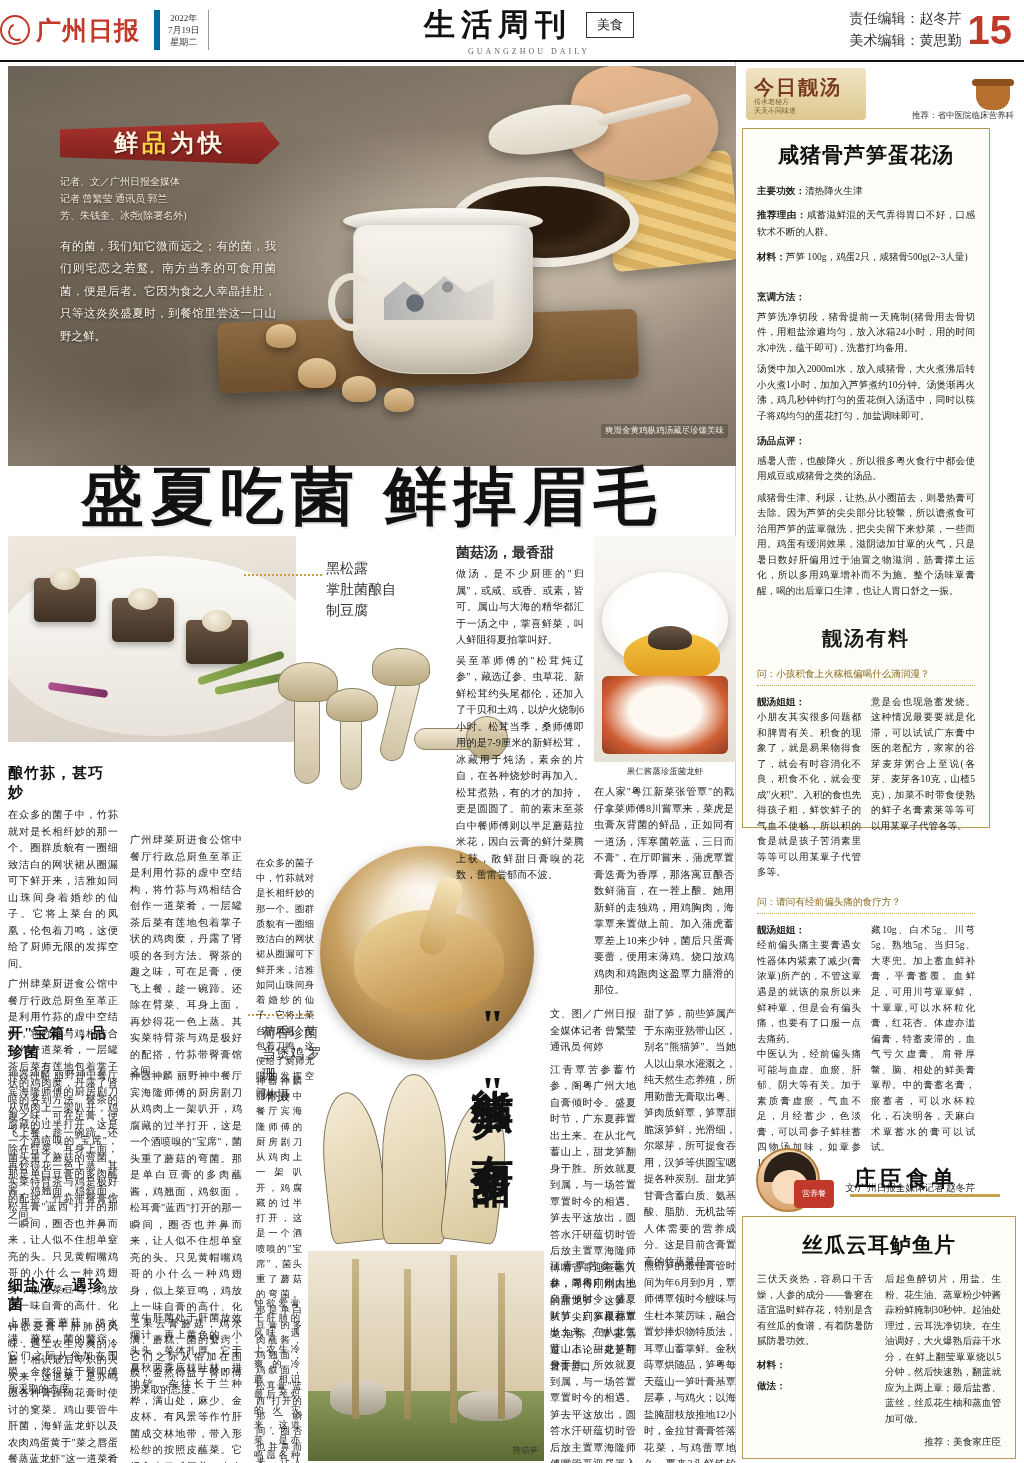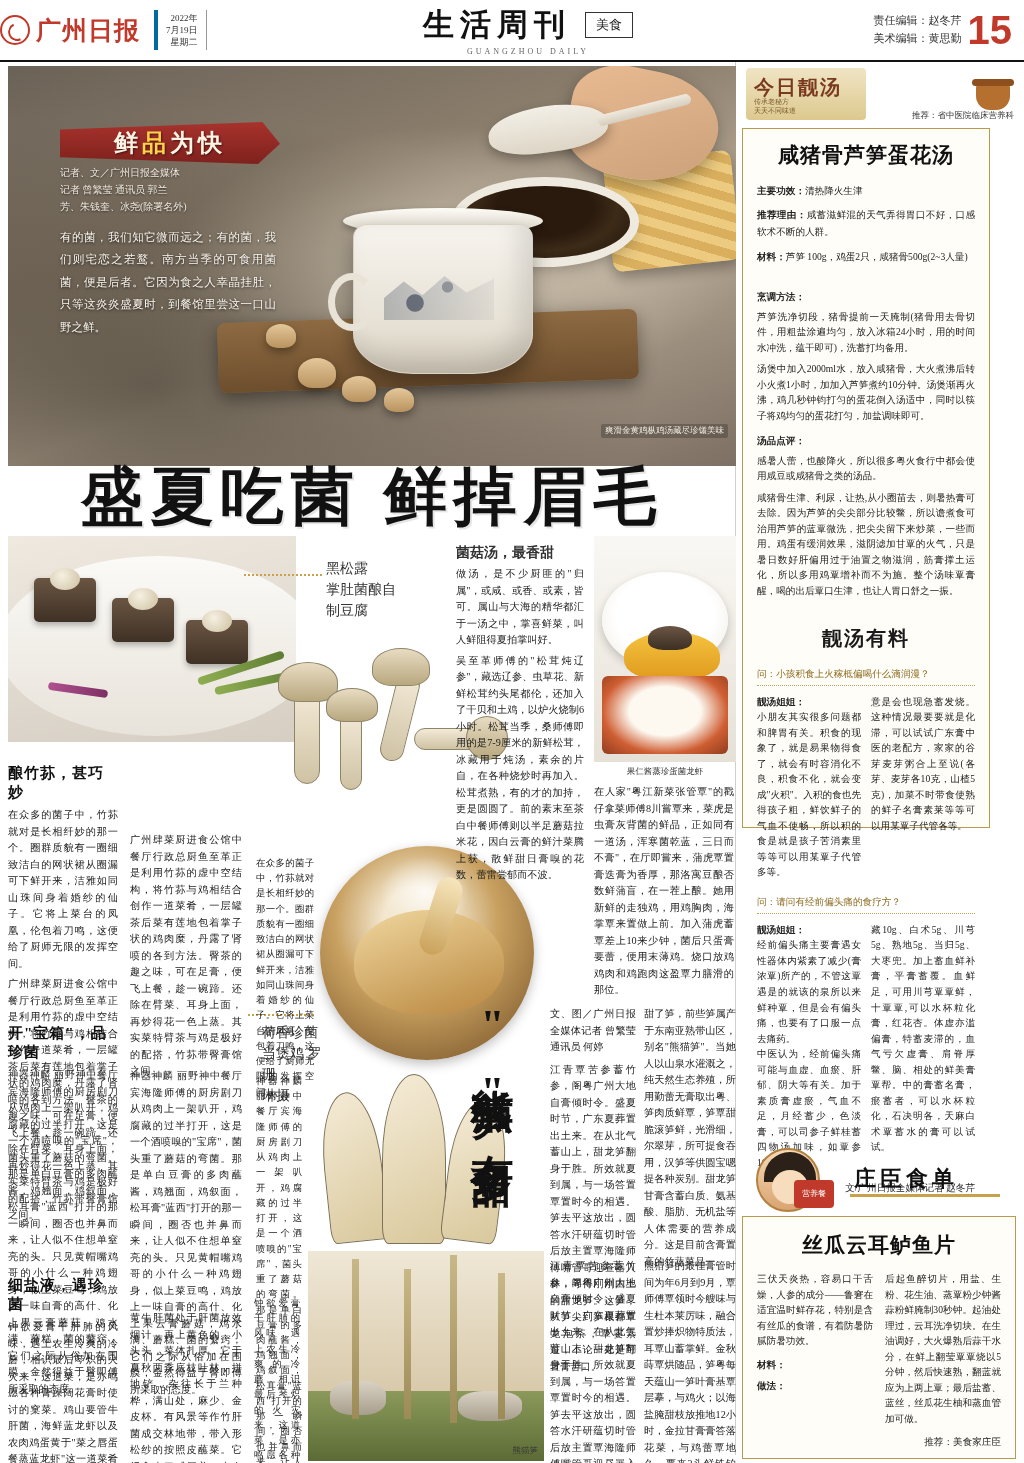--- a/index.html
+++ b/index.html
@@ -32,38 +32,38 @@
     width:14px; height:14px; border-radius:50%;
     border:2px solid #c0392b; border-right-color:transparent; border-top-color:transparent;
     transform:rotate(20deg);
   }
   .logo-text {
     font-size:25px; font-weight:bold; color:#c0392b;
     margin-left:6px; letter-spacing:1px;
     font-family:"Liberation Serif", serif;
   }
   .date-box {
-    border-left:4px solid #0369a1; border-right:1px solid #999;
+    border-left:6px solid #0369a1; border-right:1px solid #999;
     padding:2px 8px; font-size:9px; line-height:1.35; color:#333;
-    margin-left:4px; text-align:right;
+    margin-left:4px; text-align:center;
   }
   .center-title { flex:1; text-align:center; position:relative; }
   .center-title .cn {
     font-size:31px; font-weight:bold; letter-spacing:6px; color:#111;
     font-family:"Liberation Serif", serif;
   }
   .center-title .en {
     font-size:8px; letter-spacing:3px; color:#666; margin-top:1px;
   }
   .cat-badge {
     display:inline-block; border:1px solid #333; padding:3px 10px;
     font-size:13px; margin-left:10px; vertical-align:6px; background:#fff;
   }
   .editors {
-    font-size:11px; line-height:1.6; color:#333; text-align:right;
+    font-size:14px; line-height:1.6; color:#333; text-align:right;
     padding-right:6px; width:118px;
   }
   .pagenum {
     font-size:40px; font-weight:bold; color:#c0392b;
     padding-right:12px; font-family:"Liberation Sans", sans-serif;
   }
 
   
   .body-area { position:absolute; left:0; top:62px; width:1024px; height:1401px; }
   .left-col { position:absolute; left:8px; top:4px; width:728px; height:1393px; }
@@ -158,21 +158,21 @@
     clip-path:polygon(0 18%, 92% 0, 100% 52%, 90% 100%, 0 84%);
     display:flex; align-items:center; justify-content:center;
     box-shadow:0 4px 10px rgba(0,0,0,.35);
   }
   .ribbon-band span {
     font-size:24px; font-weight:bold; color:#fff4e4; letter-spacing:4px;
     text-shadow:1px 1px 2px rgba(0,0,0,.5);
   }
   .ribbon-band .hi { color:#ffd24a; }
   .ribbon-byline {
-    font-size:10px; line-height:1.7; color:#f4ece0;
+    margin-top:9px; font-size:10px; line-height:1.7; color:#f4ece0;
     text-shadow:0 1px 2px rgba(0,0,0,.6);
   }
   .ribbon-lead {
     margin-top:11px; font-size:11.5px; line-height:1.95; color:#fbf6ee;
     text-shadow:0 1px 3px rgba(0,0,0,.75);
     width:216px; text-align:justify;
   }
 
   
   .big-title {

